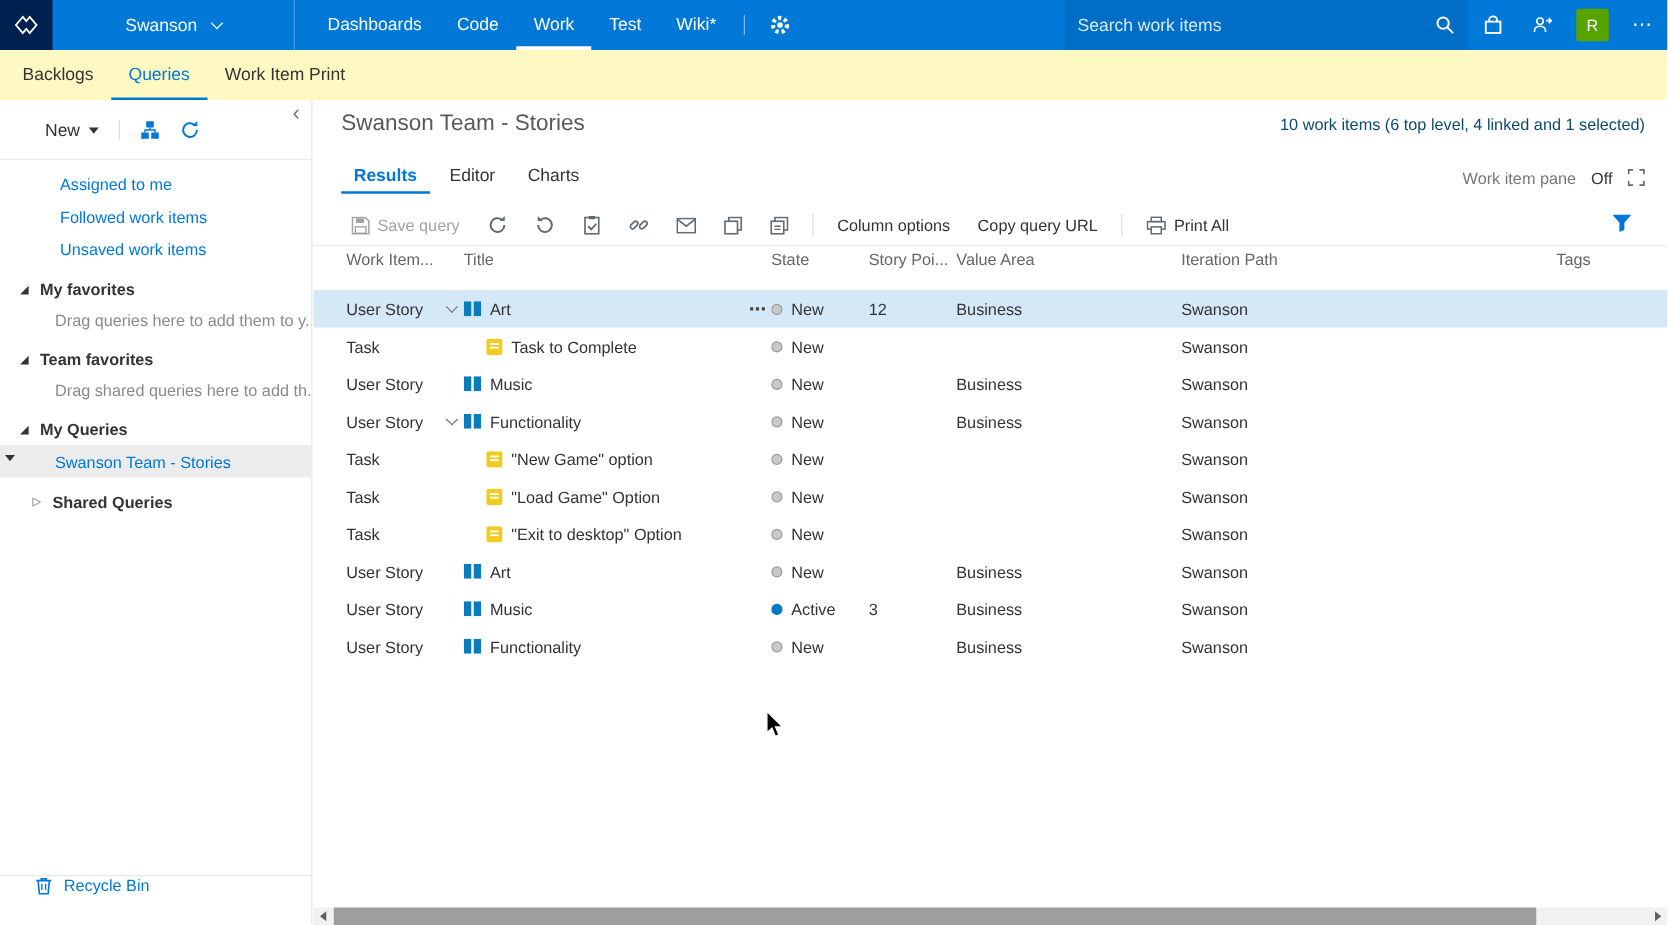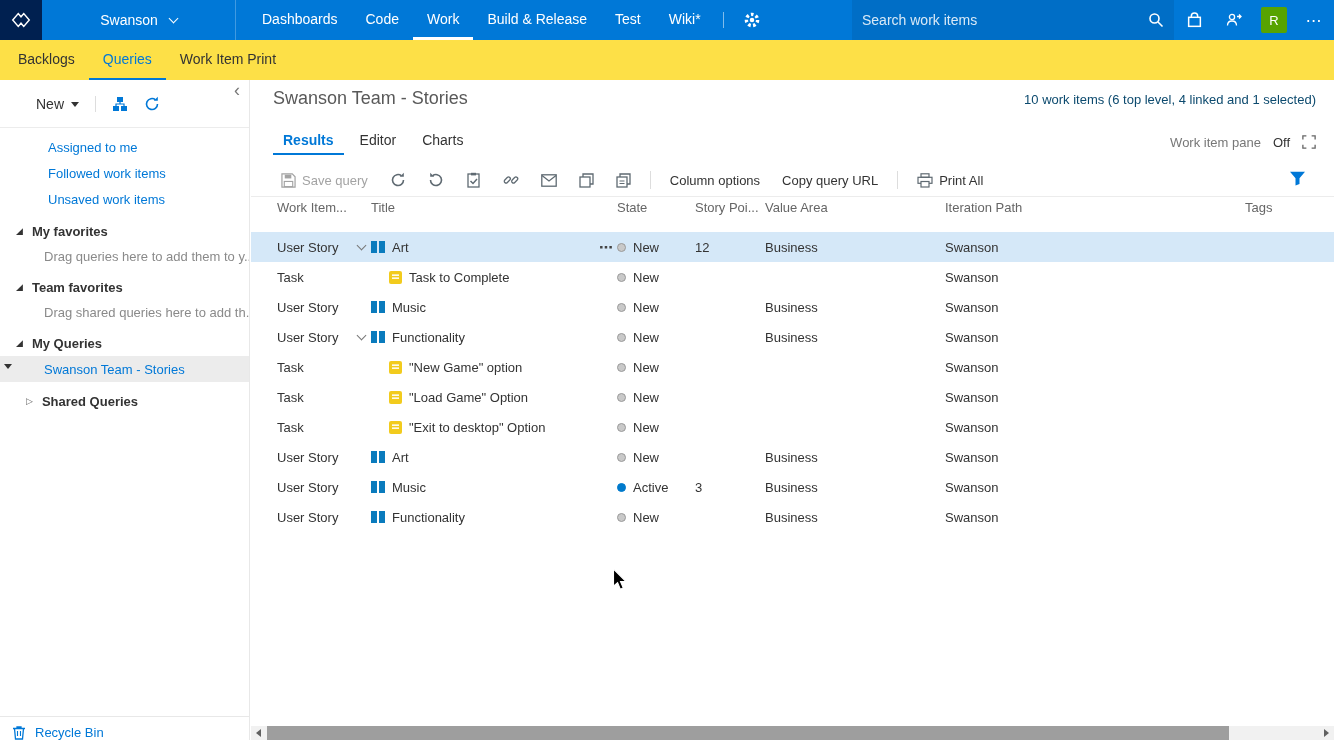--- a/index.html
+++ b/index.html
@@ -23,21 +23,21 @@
   .nav-sep{width:1px;height:16px;background:rgba(255,255,255,.5);align-self:center;margin:0 8px}
   .icon-btn{width:40px;display:flex;align-items:center;justify-content:center;cursor:pointer}
   .search-box{margin-left:auto;width:322px;background:rgba(0,0,0,.08);display:flex;align-items:center;padding:0 10px}
   .search-box input{flex:1;background:transparent;border:none;outline:none;color:#fef9c3;font-size:14px;font-family:inherit}
   .search-box input::placeholder{color:rgba(255,255,255,.85)}
   .avatar{width:26px;height:26px;background:#57a300;color:#fff;display:flex;align-items:center;
           justify-content:center;font-size:13px;border-radius:2px;cursor:pointer}
   .more-dots{font-size:16px;letter-spacing:1px}
 
   
-  .tabbar{position:absolute;top:40px;left:0;width:100%;height:40px;background:#fde047;display:flex;padding-left:4px}
+  .tabbar{position:absolute;top:40px;left:0;width:100%;height:40px;background:#fef9c3;display:flex;padding-left:4px}
   .tab{padding:0 14px;display:flex;align-items:center;font-size:14px;color:#333;cursor:pointer;
        border-bottom:2px solid transparent}
   .tab.active{color:#0078d7;border-bottom-color:#0078d7}
 
   
   .sidebar{position:absolute;top:80px;left:0;width:250px;height:660px;background:#fff;border-right:1px solid #e8e8e8}
   .sb-collapse{position:absolute;top:1px;right:9px;font-size:18px;color:#777;cursor:pointer;line-height:18px}
   .sb-toolbar{height:48px;display:flex;align-items:center;gap:16px;padding-left:36px;border-bottom:1px solid #ececec}
   .new-btn{display:flex;align-items:center;gap:7px;font-size:14px;color:#333;cursor:pointer}
   .tri-down{width:0;height:0;border:4px solid transparent;border-top:5px solid #333;margin-top:5px}
@@ -46,22 +46,22 @@
   .sb-links{padding-top:6px}
   .sb-link{height:26px;display:flex;align-items:center;padding-left:48px;color:#0078d7;font-size:13px;cursor:pointer}
   .sec-head{display:flex;align-items:center;gap:9px;padding:12px 0 2px 16px;font-size:13px;font-weight:bold;
             color:#333;cursor:pointer}
   .tri{font-size:9px;color:#333;line-height:9px}
   .hint{padding:8px 0 4px 44px;font-size:13px;color:#8a8a8a;white-space:nowrap;overflow:hidden}
   .query-row{position:relative;height:26px;display:flex;align-items:center;margin-top:3px;cursor:pointer}
   .query-row.selected{background:#ececec}
   .row-caret{position:absolute;left:4px;top:8px;width:0;height:0;border:4px solid transparent;border-top:5px solid #333}
   .q-label{padding-left:44px;color:#0078d7;font-size:13px}
-  .recycle{position:absolute;left:0;bottom:0;width:100%;height:24px;border-top:1px solid #e8e8e8;
-           display:flex;align-items:flex-end;gap:9px;padding-left:12px;color:#0078d7;font-size:13px;cursor:pointer}
+  .recycle{position:absolute;left:0;bottom:0;width:100%;height:40px;border-top:1px solid #e8e8e8;
+           display:flex;align-items:flex-start;gap:9px;padding-left:28px;color:#0078d7;font-size:13px;cursor:pointer}
 
   
   .main{position:absolute;top:80px;left:251px;width:1083px;height:646px;background:#fff}
   .page-title{position:absolute;top:8px;left:22px;font-size:18px;color:#595959}
   .summary{position:absolute;top:12px;right:18px;font-size:13px;color:#0c4a6e}
   .view-tabs{position:absolute;top:52px;left:22px;display:flex;gap:6px}
   .vtab{padding:0 10px 5px;font-size:14px;color:#333;cursor:pointer;border-bottom:2px solid transparent}
   .vtab.active{color:#0078d7;font-weight:bold;border-bottom-color:#0078d7}
   .pane-ctl{position:absolute;top:55px;right:18px;display:flex;align-items:flex-start;gap:12px;font-size:13px}
   .pane-label{color:#777}
@@ -118,21 +118,20 @@
       </svg>
   </div>
   <div class="project-sel">
     <span>Swanson</span>
     <span class="css-chev"></span>
   </div>
   <nav class="nav">
     <div class="nav-item">Dashboards</div>
     <div class="nav-item">Code</div>
     <div class="nav-item active">Work</div>
-    <div class="nav-item">Build &amp; Release</div>
     <div class="nav-item">Test</div>
     <div class="nav-item">Wiki*</div>
     <div class="nav-sep"></div>
     <div class="icon-btn">
       <svg width="18" height="18" viewBox="0 0 16 16">
           <circle cx="8" cy="8" r="5" fill="none" stroke="#fff" stroke-width="3" stroke-dasharray="2.3 2.1"></circle>
           <circle cx="8" cy="8" r="2" fill="#fff"></circle>
         </svg>
     </div>
   </nav>

